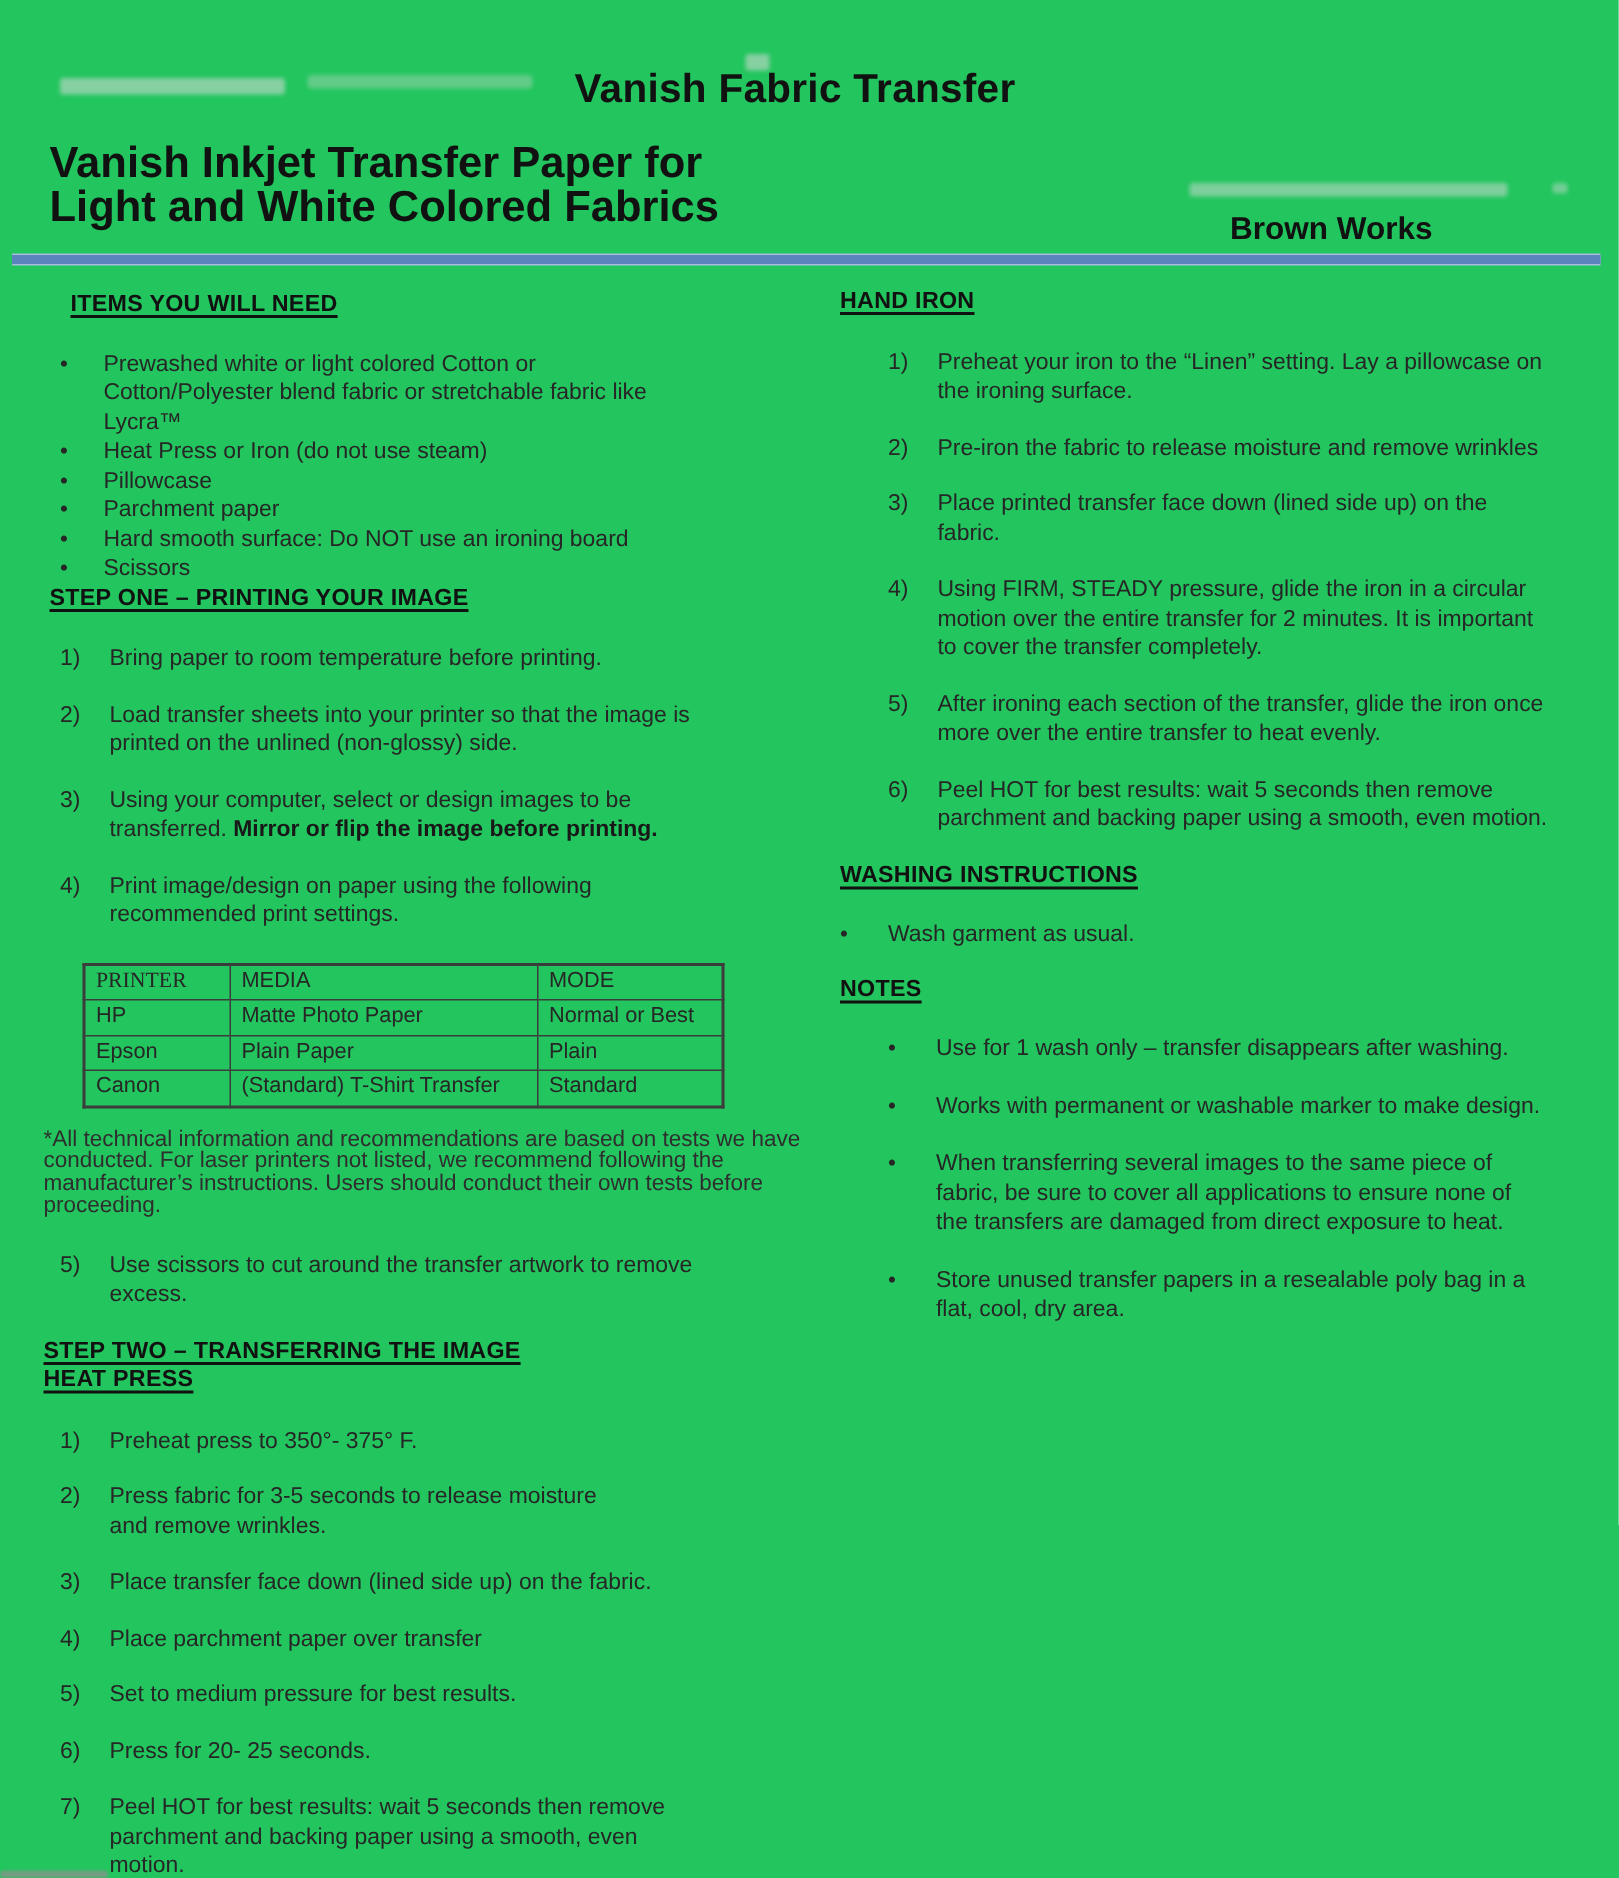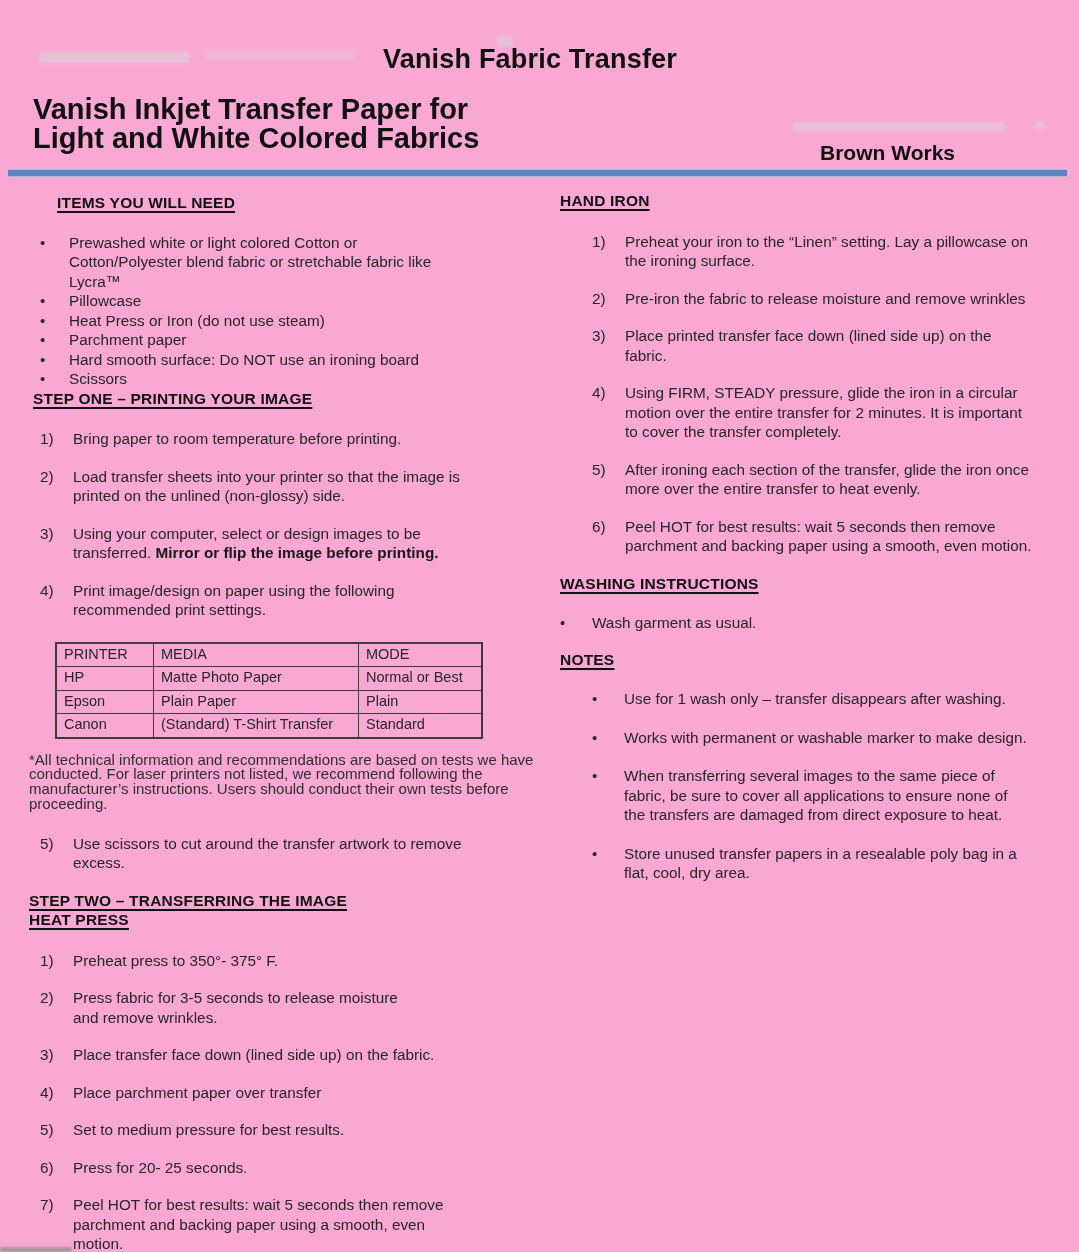--- a/index.html
+++ b/index.html
@@ -1,21 +1,21 @@
 <!DOCTYPE html>
 <html><head>
 <meta charset="utf-8">
 <style>
   html,body{margin:0;padding:0;}
   body{
     width:1079px;height:1252px;position:relative;overflow:hidden;
     background:#fdfdfd;color:#222;
     font-family:"Liberation Sans","DejaVu Sans",sans-serif;
   }
-  .page{position:absolute;inset:0;background:#f9a8d4;padding-left:40px;}
+  .page{position:absolute;inset:0;background:#22c55e;padding-left:40px;}
 
   
   .title{
     position:absolute;top:44px;left:0;width:1060px;text-align:center;
     font-size:27px;font-weight:bold;color:#111;letter-spacing:.2px;
   }
   .subtitle{
     position:absolute;top:95px;left:33px;
     font-size:29px;font-weight:bold;line-height:29px;color:#111;
     white-space:pre;
@@ -76,21 +76,21 @@
   
   .ptable{
     border-collapse:collapse;margin:22px 0 0 22px;
     font-size:14.5px;color:#262626;
   }
   .ptable td,.ptable th{
     border:1px solid #3c3c3c;font-weight:normal;text-align:left;
     padding:1px 7px 2px 7px;height:19px;
   }
   .ptable{border:2px solid #3c3c3c;}
-  .c-printer{width:82px;}
+  .c-printer{width:82px;font-family:Liberation Serif, serif;}
   .c-media{width:190px;}
   .c-mode{width:108px;}
 
   .footnote{
     margin:14px 0 0 -4px;
     font-size:15px;line-height:14.8px;color:#2e2e2e;white-space:pre;
   }
   .col-right h2.h{margin-left:0;}
   .col-right .steps{padding-left:32px;}
 </style>
@@ -109,36 +109,36 @@
   <div class="title">Vanish Fabric Transfer</div>
   <div class="subtitle">Vanish Inkjet Transfer Paper for
 Light and White Colored Fabrics</div>
   <div class="brand">Brown Works</div>
   <div class="rule"></div>
 
   <div class="columns">
 
     <div class="col-left body-txt">
 
-      <h2 class="h" style="margin-top:7px;margin-left:24px;">ITEMS YOU WILL NEED</h2>
+      <h2 class="h" style="margin-top:7px;margin-left:14px;">ITEMS YOU WILL NEED</h2>
 
       <div class="list" style="padding-left:7px;">
         <div class="bullet">
           <span class="dot"></span>
           <span class="txt">Prewashed white or light colored Cotton or
 Cotton/Polyester blend fabric or stretchable fabric like
 Lycra™</span>
         </div>
         <div class="bullet">
           <span class="dot"></span>
+          <span class="txt">Heat Press or Iron (do not use steam)</span>
+        </div>
+        <div class="bullet">
+          <span class="dot"></span>
           <span class="txt">Pillowcase</span>
-        </div>
-        <div class="bullet">
-          <span class="dot"></span>
-          <span class="txt">Heat Press or Iron (do not use steam)</span>
         </div>
         <div class="bullet">
           <span class="dot"></span>
           <span class="txt">Parchment paper</span>
         </div>
         <div class="bullet">
           <span class="dot"></span>
           <span class="txt">Hard smooth surface: Do NOT use an ironing board</span>
         </div>
         <div class="bullet">

